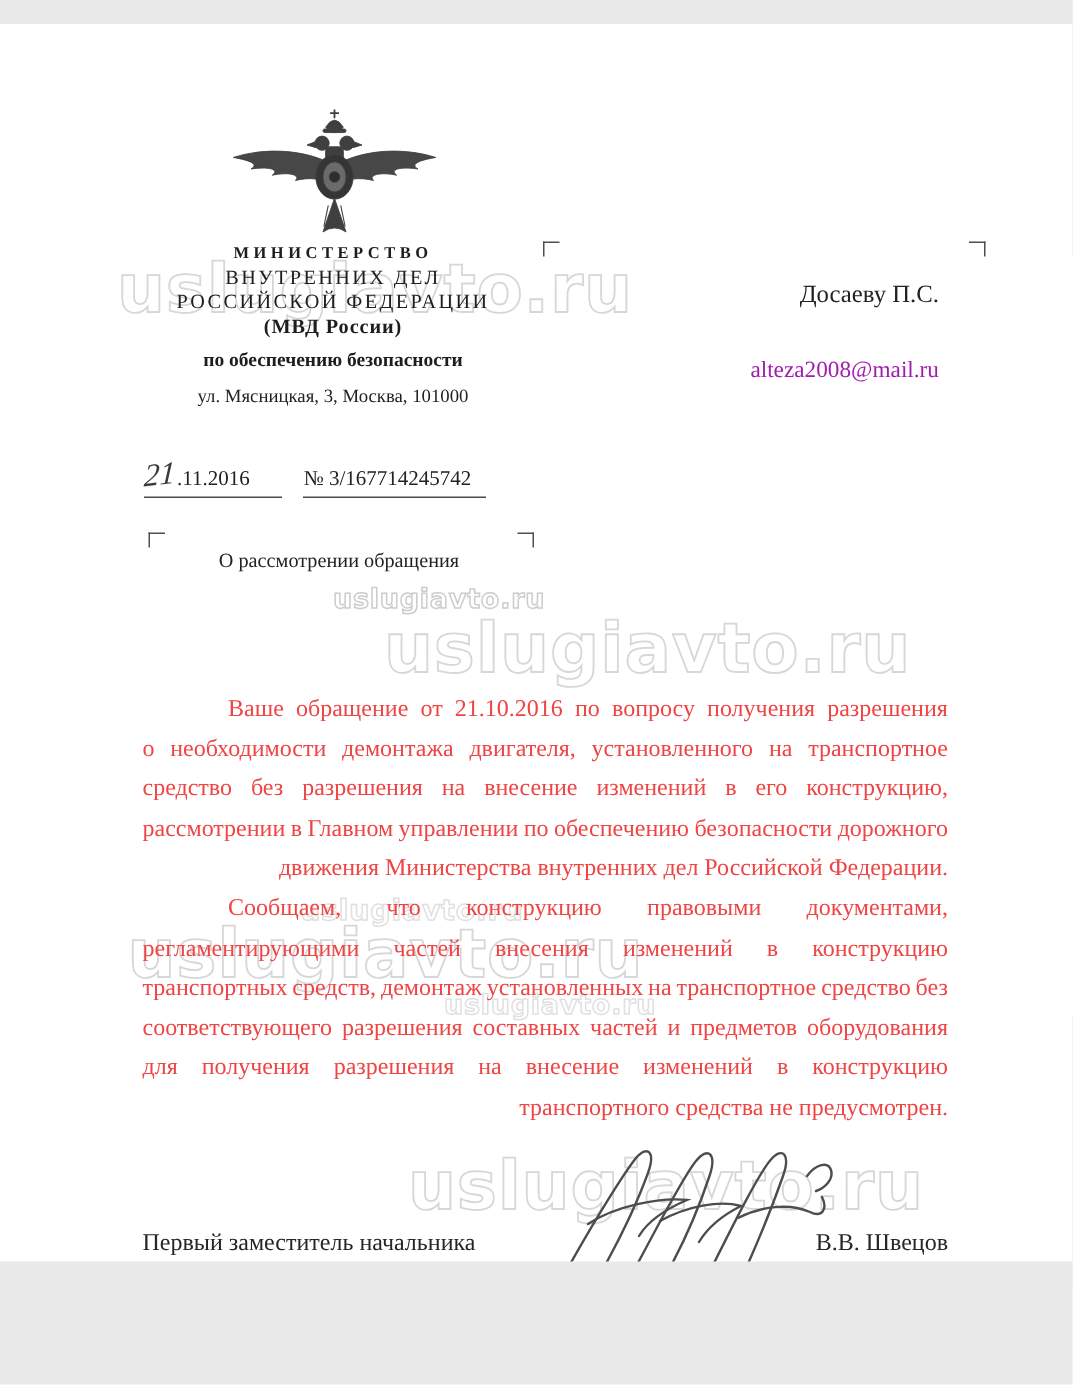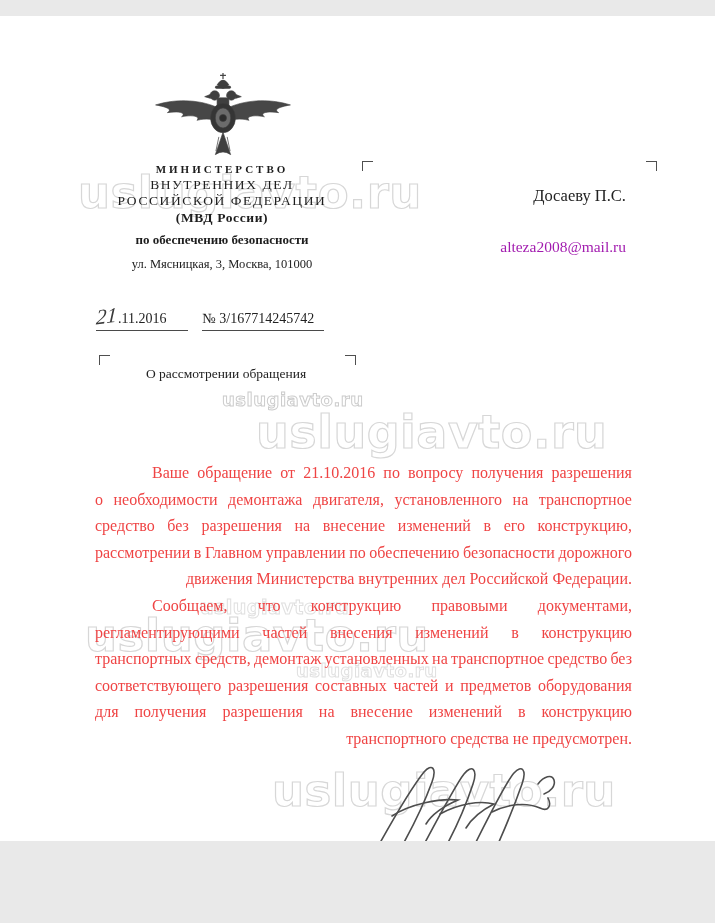--- a/index.html
+++ b/index.html
@@ -224,20 +224,24 @@
         <span>разрешения</span>
         <span>на</span>
         <span>внесение</span>
         <span>изменений</span>
         <span>в</span>
         <span>конструкцию</span>
       </div>
       <div class="line">транспортного средства не предусмотрен.</div>
     </div>
 
+  <div class="sig-row">
+    <span>Первый заместитель начальника</span>
+    <span>В.В. Швецов</span>
+  </div>
   <svg class="sig-scribble" viewBox="0 0 200 105">
     <g fill="none" stroke="#4d4d4d" stroke-width="1.6" stroke-linecap="round">
       <path d="M14,96 C34,60 54,28 62,18 C70,9 75,14 70,28 C62,50 50,74 40,92"></path>
       <path d="M30,62 C48,50 78,44 96,46 C82,52 70,60 64,70"></path>
       <path d="M58,98 C76,64 94,30 102,20 C110,10 116,15 111,30 C103,54 92,78 82,96"></path>
       <path d="M78,60 C96,50 118,46 132,50 C120,56 110,64 104,74"></path>
       <path d="M112,92 C128,60 144,28 152,19 C160,10 165,16 160,30 C153,50 144,72 136,90"></path>
       <path d="M130,58 C146,50 164,48 178,54 C186,58 190,52 186,44"></path>
       <path d="M176,30 C182,22 190,20 192,26 C194,32 188,38 182,40"></path>
     </g>

